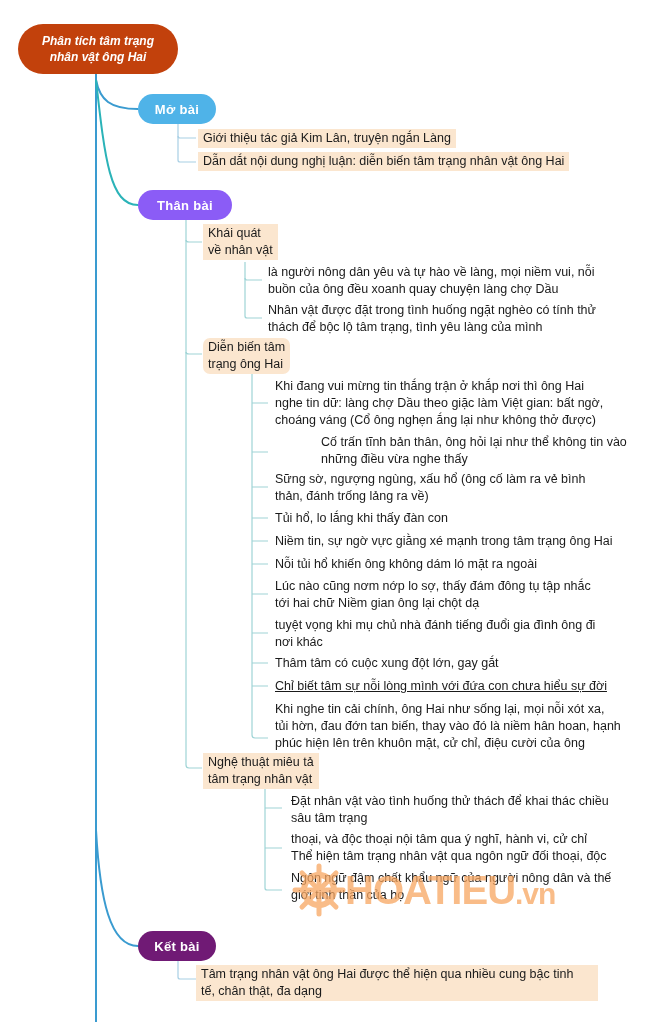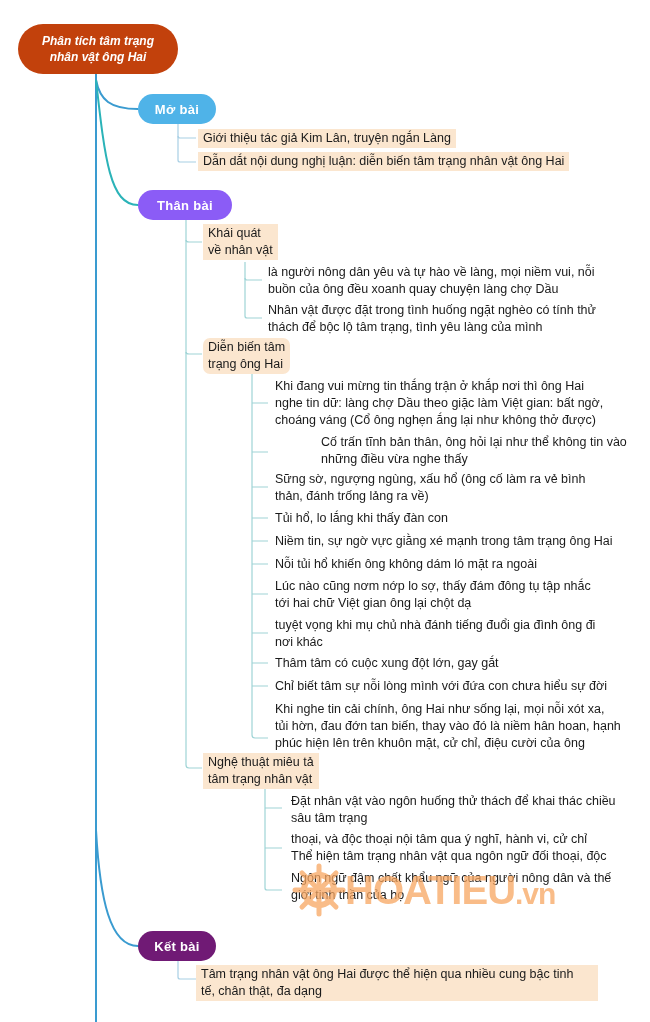--- a/index.html
+++ b/index.html
@@ -100,44 +100,44 @@
     <div>Tủi hổ, lo lắng khi thấy đàn con</div>
   </div>
 <div class="txt" style="left:275px;top:533px;">
     <div>Niềm tin, sự ngờ vực giằng xé mạnh trong tâm trạng ông Hai</div>
   </div>
 <div class="txt" style="left:275px;top:556px;">
     <div>Nỗi tủi hổ khiến ông không dám ló mặt ra ngoài</div>
   </div>
 <div class="txt" style="left:275px;top:578px;">
     <div>Lúc nào cũng nơm nớp lo sợ, thấy đám đông tụ tập nhắc</div>
-    <div>tới hai chữ Việt gian ông lại chột dạ</div>
+    <div>tới hai chữ Niềm gian ông lại chột dạ</div>
   </div>
 <div class="txt" style="left:275px;top:617px;">
     <div>tuyệt vọng khi mụ chủ nhà đánh tiếng đuổi gia đình ông đi</div>
     <div>nơi khác</div>
   </div>
 <div class="txt" style="left:275px;top:655px;">
     <div>Thâm tâm có cuộc xung đột lớn, gay gắt</div>
   </div>
-<div class="txt" style="left:275px;top:678px;">
+<div class="txt" style="left:275px;top:678px;text-decoration:underline;">
     <div>Chỉ biết tâm sự nỗi lòng mình với đứa con chưa hiểu sự đời</div>
   </div>
 <div class="txt" style="left:275px;top:701px;">
     <div>Khi nghe tin cải chính, ông Hai như sống lại, mọi nỗi xót xa,</div>
     <div>tủi hờn, đau đớn tan biến, thay vào đó là niềm hân hoan, hạnh</div>
     <div>phúc hiện lên trên khuôn mặt, cử chỉ, điệu cười của ông</div>
   </div>
 
 <div class="box" style="left:203px;top:753px;">
   <div>Nghệ thuật miêu tả</div>
   <div>tâm trạng nhân vật</div>
 </div>
 <div class="txt" style="left:291px;top:793px;">
-    <div>Đặt nhân vật vào ngôn huống thử thách để khai thác chiều</div>
+    <div>Đặt nhân vật vào tình huống thử thách để khai thác chiều</div>
     <div>sâu tâm trạng</div>
   </div>
 <div class="txt" style="left:291px;top:831px;">
     <div>thoại, và độc thoại nội tâm qua ý nghĩ, hành vi, cử chỉ</div>
     <div>Thể hiện tâm trạng nhân vật qua ngôn ngữ đối thoại, độc</div>
   </div>
 <div class="txt" style="left:291px;top:870px;">
     <div>Ngôn ngữ đậm chất khẩu ngữ của người nông dân và thế</div>
     <div>giới tinh thần của họ</div>
   </div>

